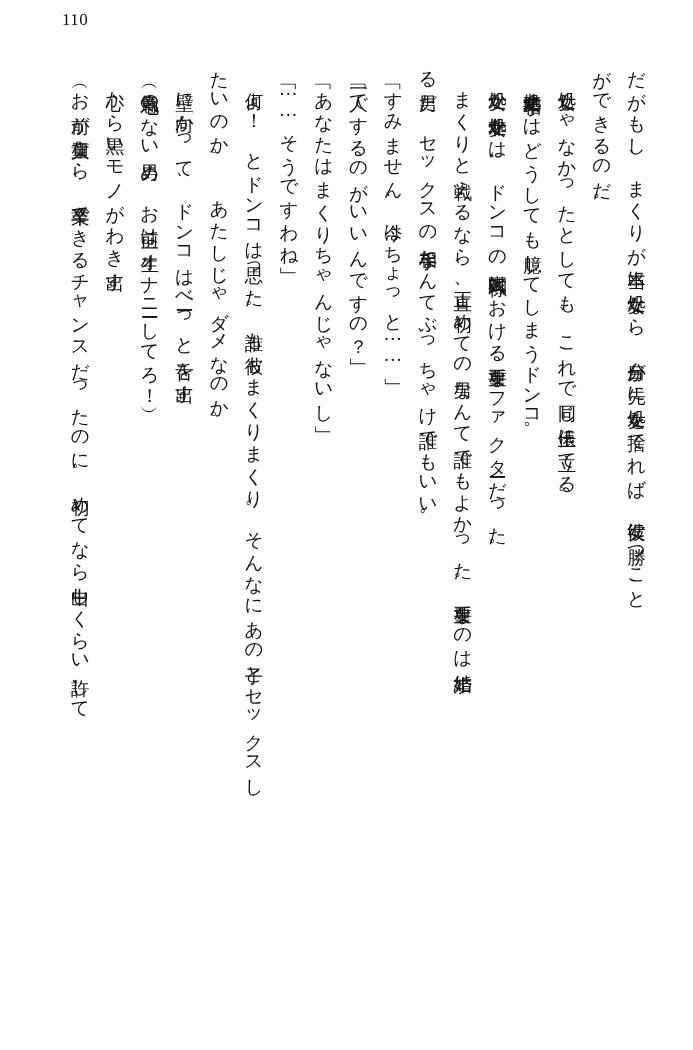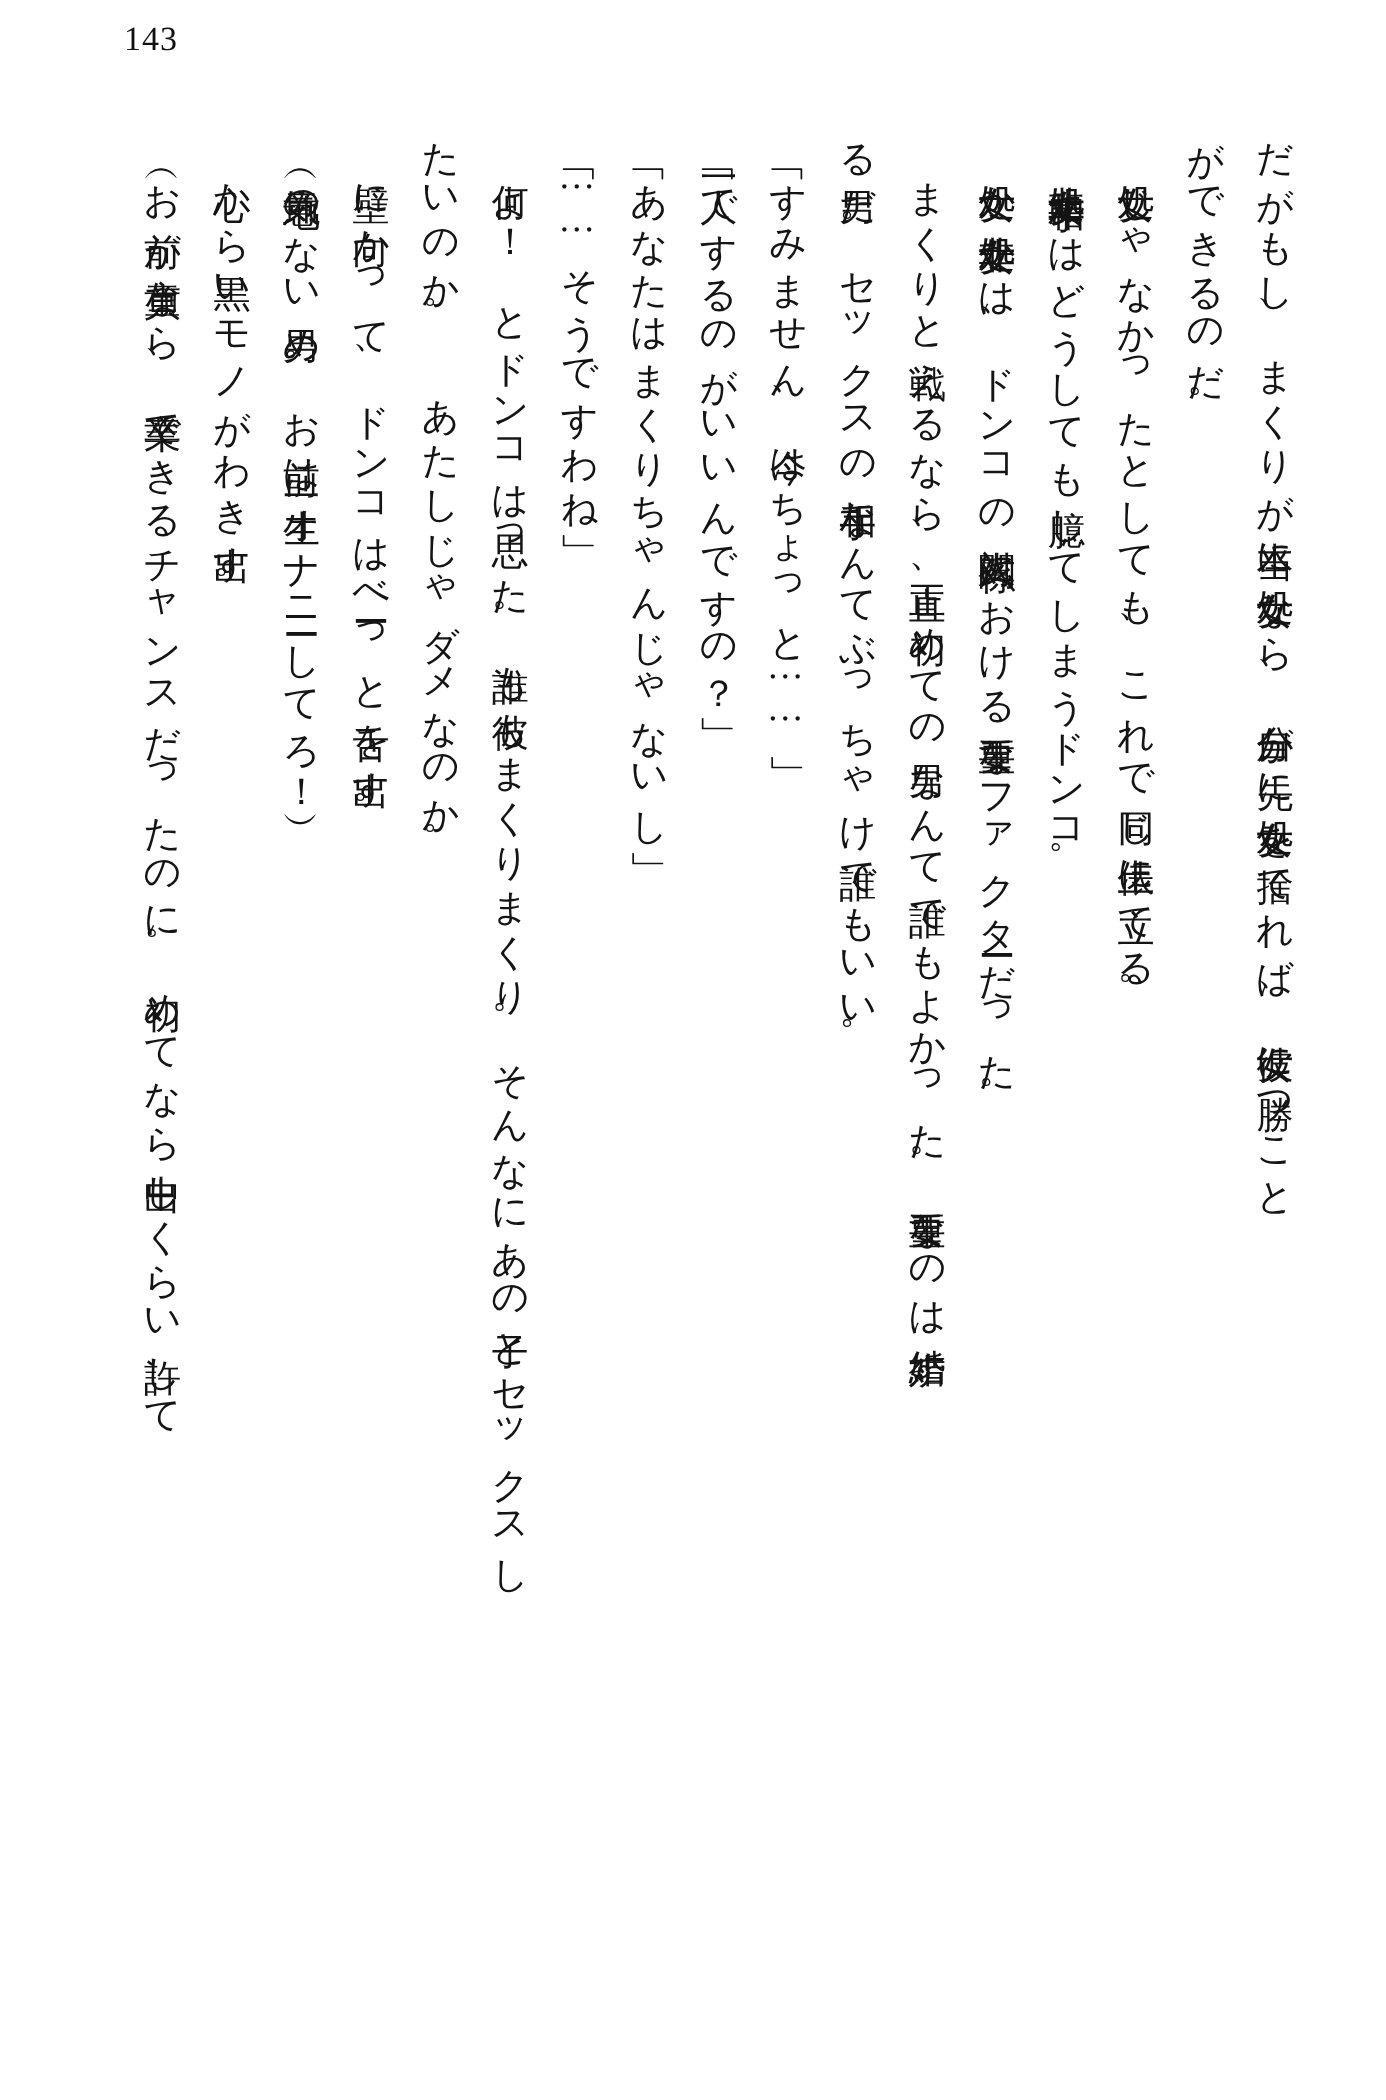--- a/index.html
+++ b/index.html
@@ -59,21 +59,21 @@
   }
   .indent1 {
     padding-top: 20px;
   }
 </style>
 </head>
 <body>
 
 <div class="page">
 
-  <div class="page-number">143</div>
+  <div class="page-number">110</div>
 
   <div class="body-text">
     <div class="line">だがもし、まくりが本当に処女なら、自分が先に処女を捨てれば、彼女に勝つこと</div>
     <div class="line">ができるのだ。</div>
     <div class="line indent1">処女じゃなかったとしても、これで同じ土俵に立てる。</div>
     <div class="line indent1">非処女相手にはどうしても臆してしまうドンコ。</div>
     <div class="line indent1">処女か非処女かは、ドンコの対人関係における重要なファクターだった。</div>
     <div class="line indent1">まくりと戦えるなら、正直、初めての男なんて誰でもよかった。重要なのは結婚す</div>
     <div class="line">る男だ。セックスの相手なんてぶっちゃけ誰でもいい。</div>
     <div class="line indent1">「すみません、今はちょっと……」</div>

